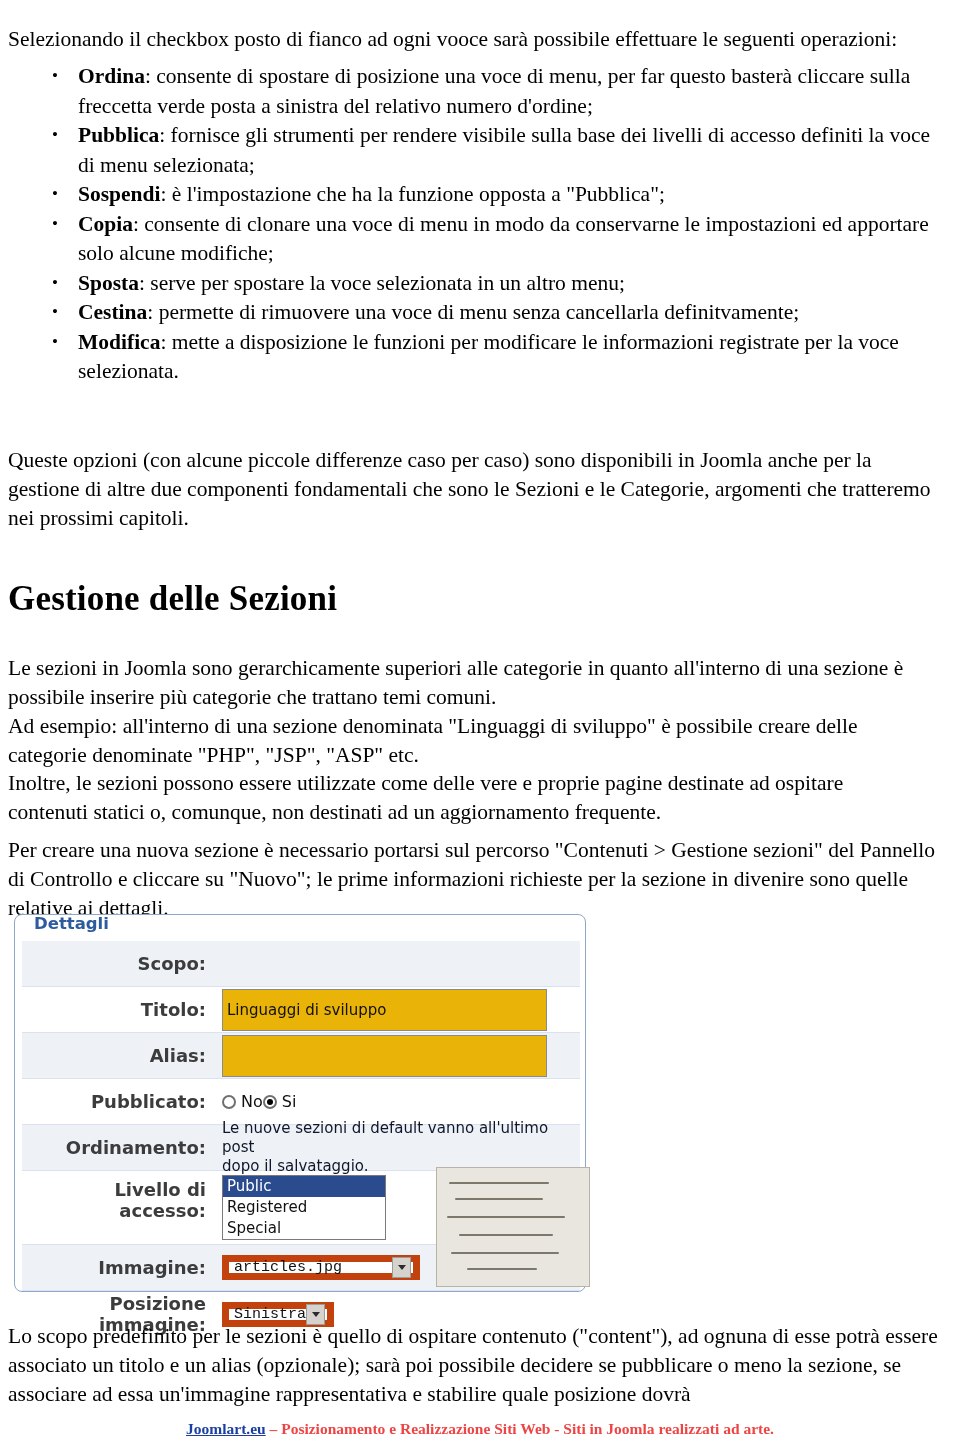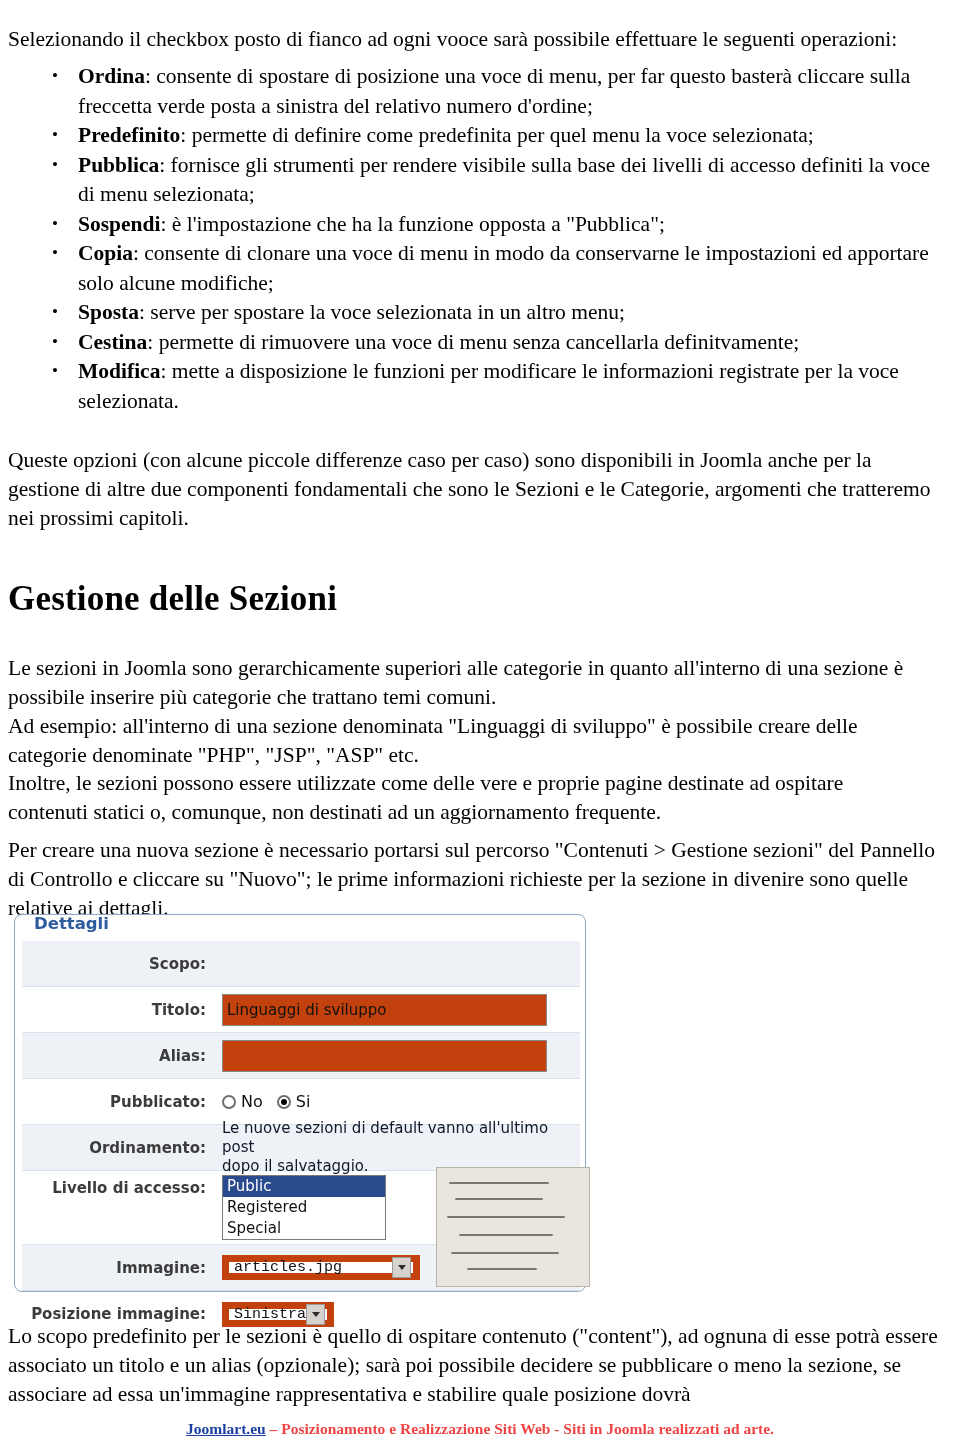--- a/index.html
+++ b/index.html
@@ -135,48 +135,48 @@
     border-bottom: 1px solid #d9e2ee;
     display: flex;
     align-items: center;
   }
   .frow.alt { background: #eef2f7; }
   .flabel {
     width: 196px;
     text-align: right;
     padding-right: 12px;
     box-sizing: border-box;
-    font-size: 15px;
+    font-size: 18px;
     font-weight: bold;
     color: #3c3c3c;
   }
   .fval {
     flex: 1;
     padding-left: 4px;
     font-size: 15.5px;
     color: #1a1a1a;
     display: flex;
     align-items: center;
   }
   .fval .plain { font-size: 17px; color: #111; }
 
   input.txt {
     font-family: "DejaVu Sans", "Liberation Sans", sans-serif;
     font-size: 15px;
-    height: 32px;
+    height: 42px;
     border: 1px solid #8a8a8a;
-    background: #c2410c;
+    background: #eab308;
     padding: 1px 4px;
     box-sizing: border-box;
     color: #111;
   }
   .w-title { width: 325px; }
   .w-alias { width: 325px; }
 
-  .radios { display: flex; align-items: center; gap: 14px; }
+  .radios { display: flex; align-items: center; }
   .radio-wrap { display: flex; align-items: center; gap: 5px; }
   .radio {
     width: 14px; height: 14px; border-radius: 50%;
     border: 2px solid #6f6f6f; background: #fff;
     box-sizing: border-box; position: relative;
   }
   .radio.on::after {
     content: "";
     position: absolute; left: 2px; top: 2px;
     width: 6px; height: 6px; border-radius: 50%;
@@ -268,23 +268,20 @@
 </head>
 <body>
 
 <div class="page">
 
   <p class="intro">Selezionando il checkbox posto di fianco ad ogni vooce sarà possibile effettuare le seguenti operazioni:</p>
 
   <ul class="ops">
     <li>
       <b class="kw">Ordina</b><span>: consente di spostare di posizione una voce di menu, per far questo basterà cliccare sulla freccetta verde posta a sinistra del relativo numero d'ordine;</span>
-    </li>
-    <li>
-      <b class="kw">Predefinito</b><span>: permette di definire come predefinita per quel menu la voce selezionata;</span>
     </li>
     <li>
       <b class="kw">Pubblica</b><span>: fornisce gli strumenti per rendere visibile sulla base dei livelli di accesso definiti la voce di menu selezionata;</span>
     </li>
     <li>
       <b class="kw">Sospendi</b><span>: è l'impostazione che ha la funzione opposta a "Pubblica";</span>
     </li>
     <li>
       <b class="kw">Copia</b><span>: consente di clonare una voce di menu in modo da conservarne le impostazioni ed apportare solo alcune modifiche;</span>
     </li>

